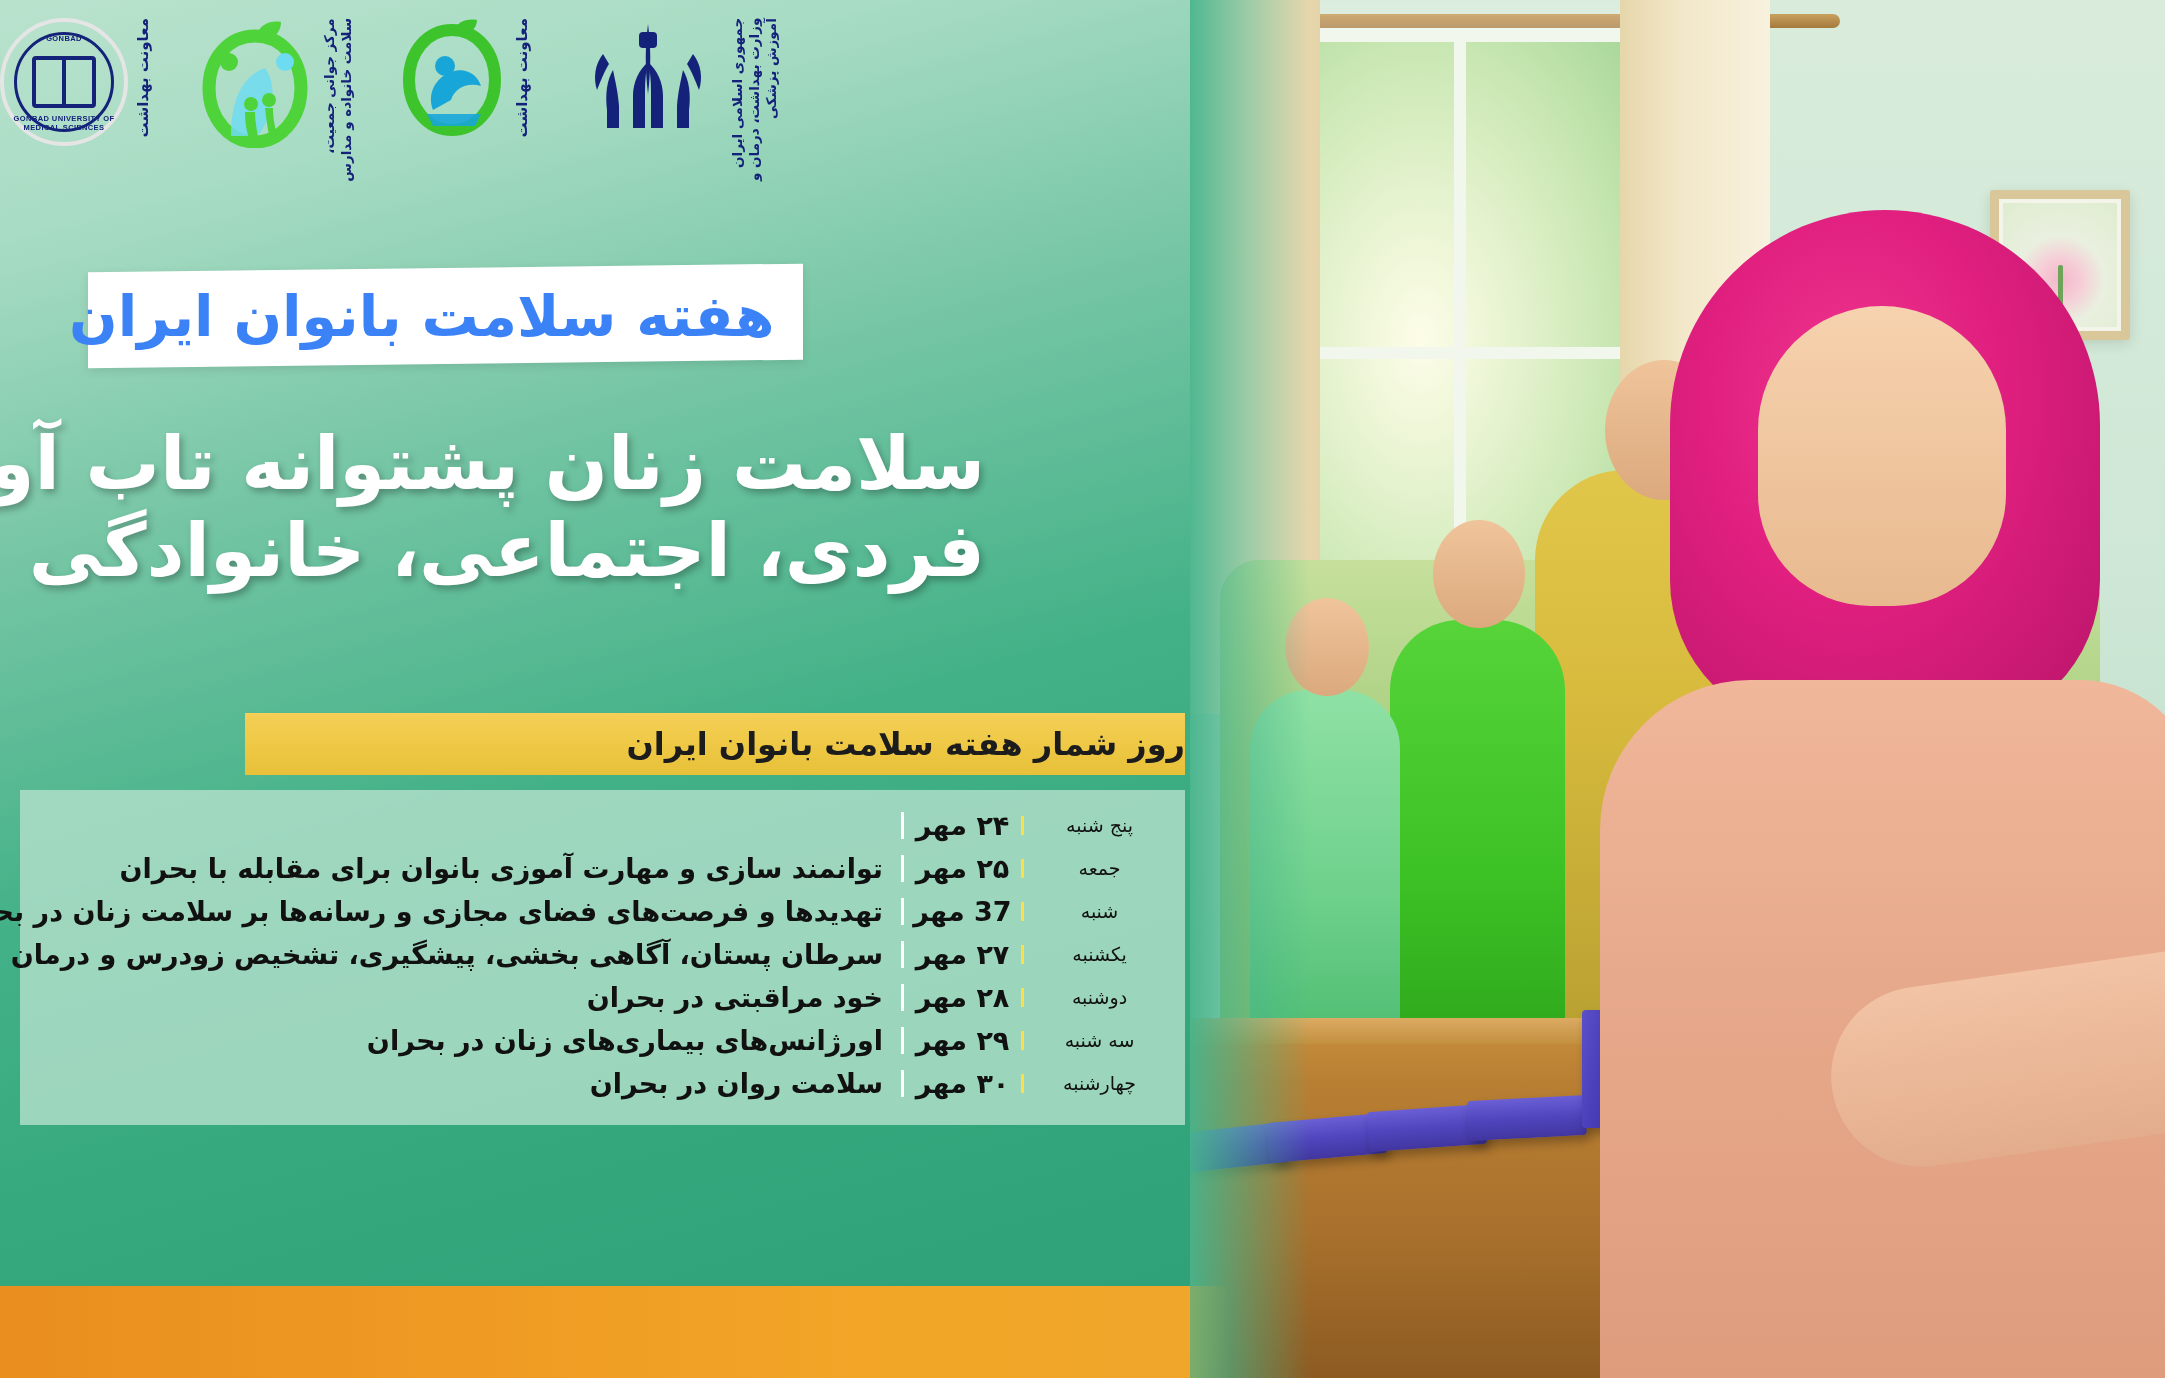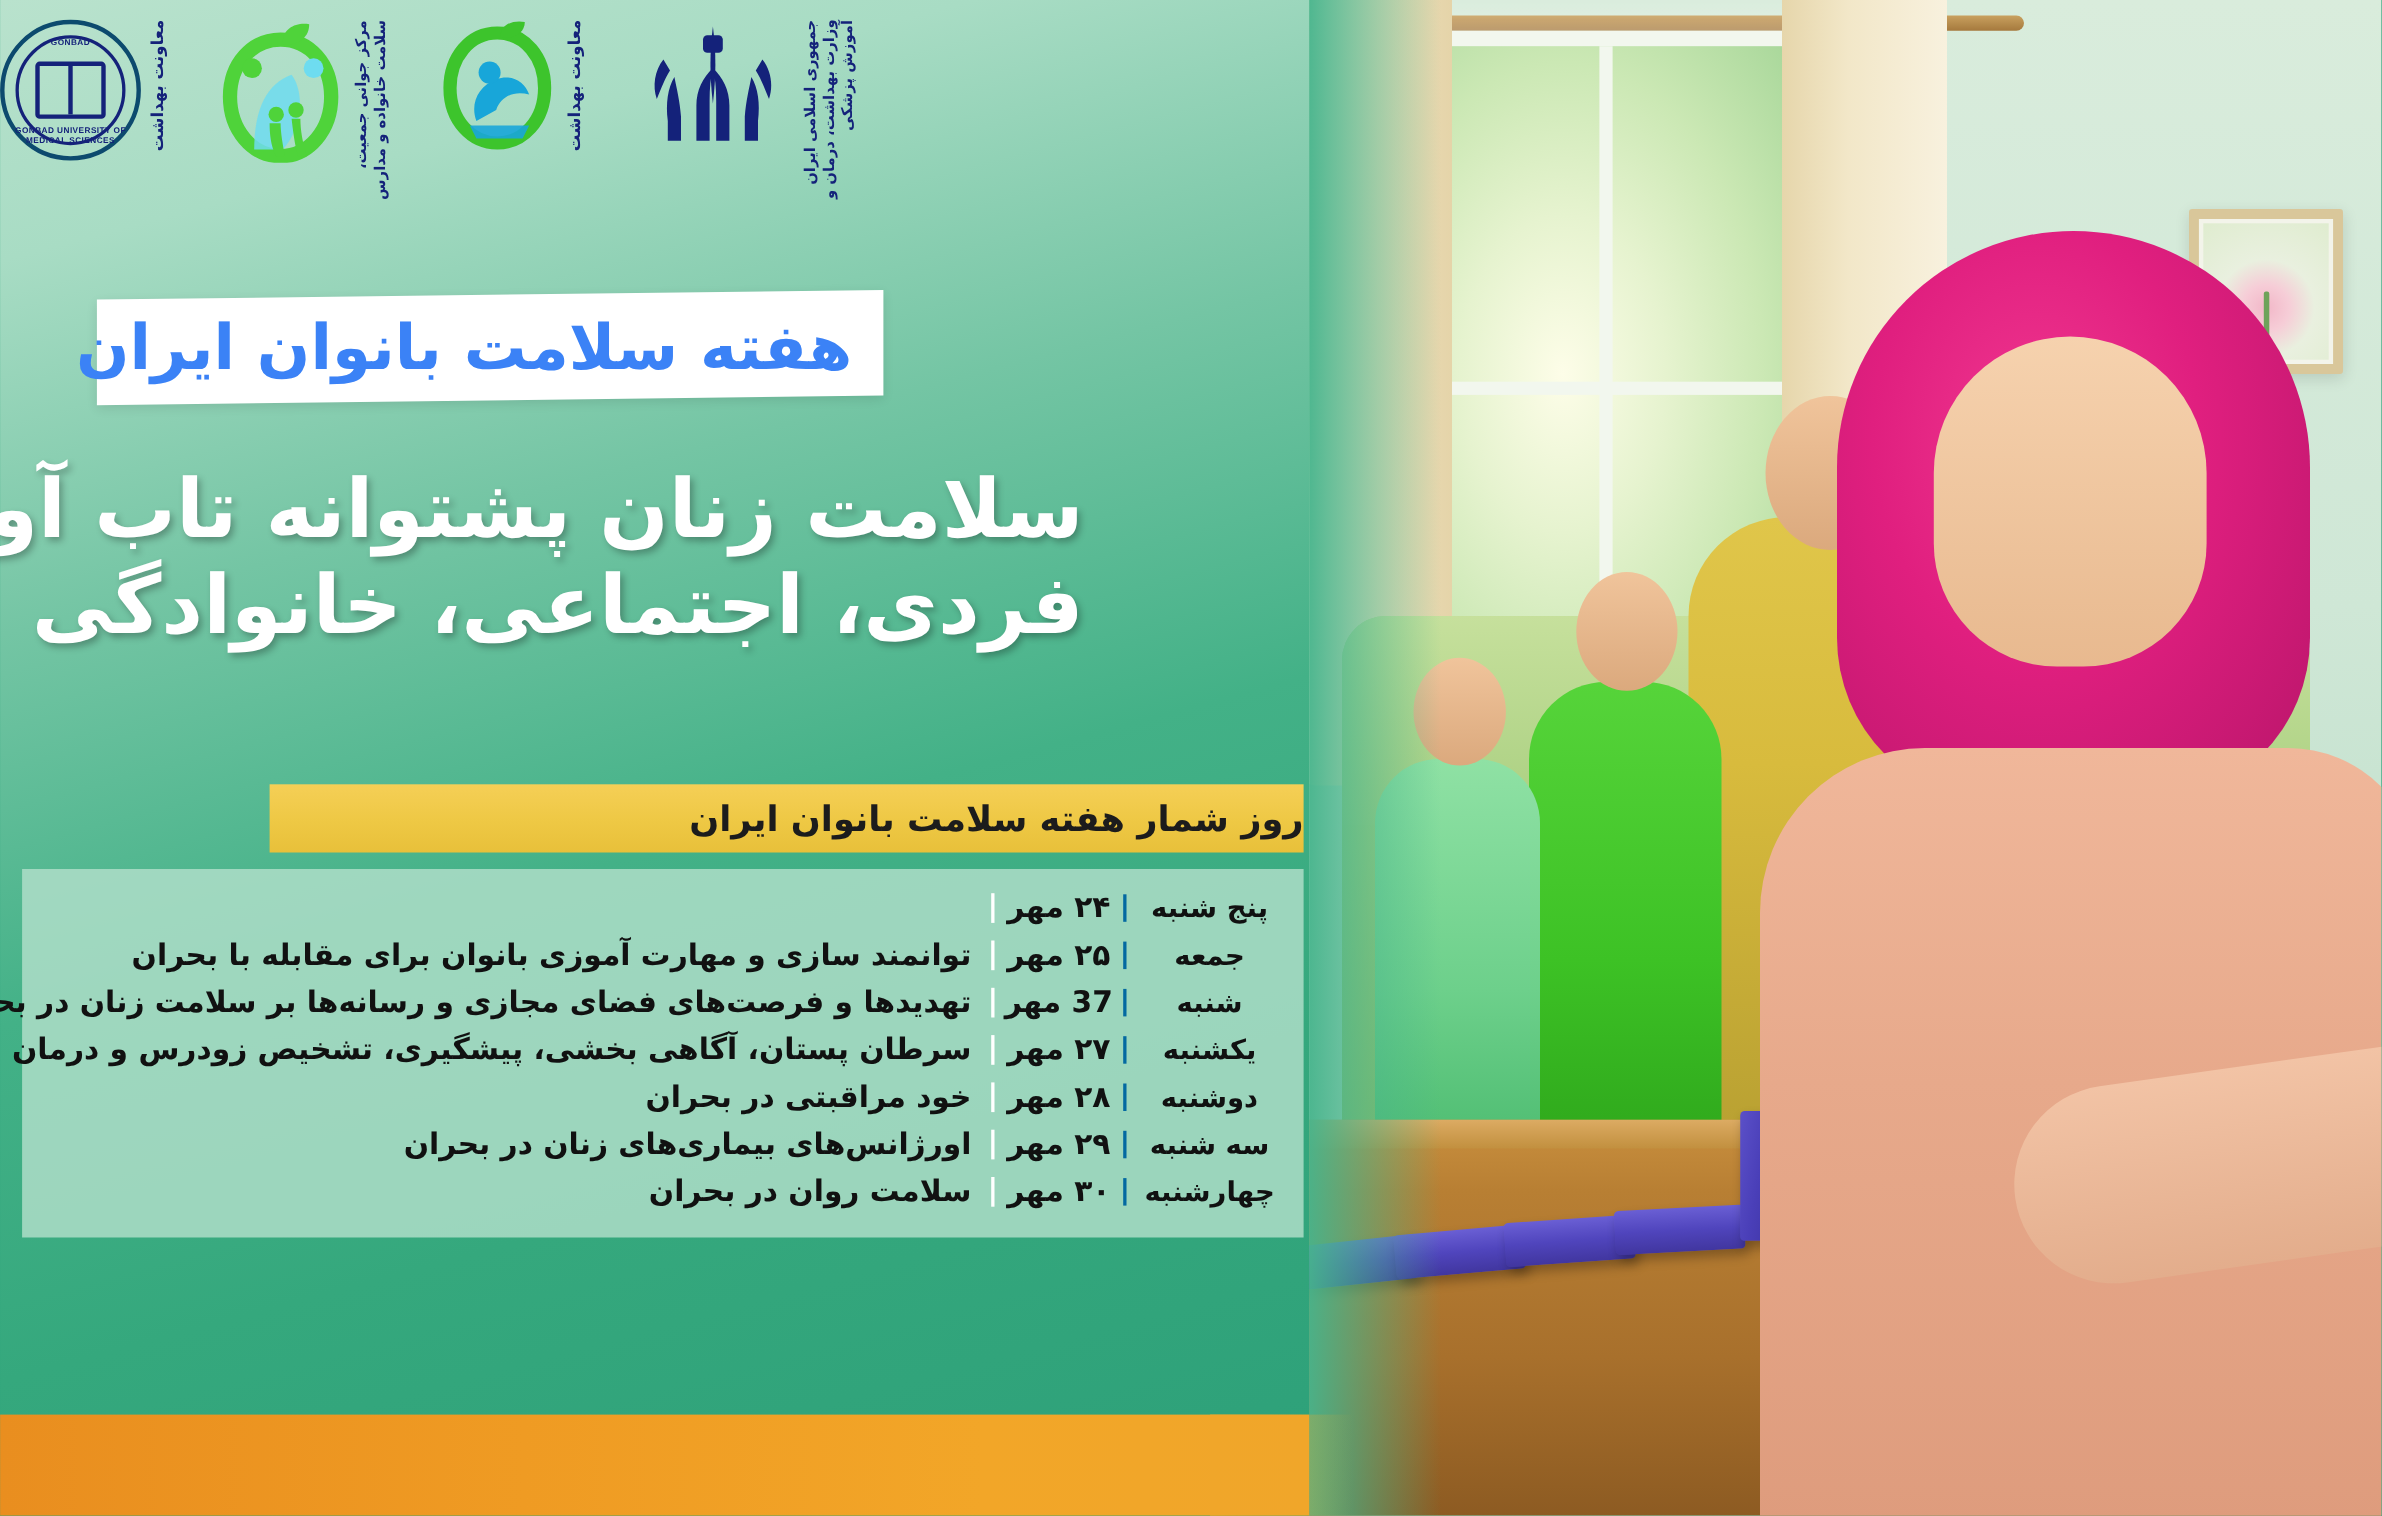--- a/index.html
+++ b/index.html
@@ -183,21 +183,21 @@
   .logo-caption {
     writing-mode: vertical-rl; transform: rotate(180deg);
     font-size:15px; font-weight:bold; color:#14227a; line-height:1.25;
     letter-spacing:0px; white-space:pre-line; text-align:right;
     max-height:170px;
   }
   .logo-caption.small { font-size:13.5px; }
 
   .seal {
     width:128px; height:128px; border-radius:50%;
-    border:4px solid #0c4a6e; position:relative; flex:none;
+    border:4px solid #e5e5e5; position:relative; flex:none;
   }
   .seal::after {
     content:""; position:absolute; inset:10px; border-radius:50%;
     border:3px solid #14227a;
   }
   .seal-book {
     position:absolute; left:50%; top:50%; width:64px; height:52px;
     transform:translate(-50%,-50%);
     border:4px solid #14227a; border-radius:4px;
   }
@@ -271,22 +271,22 @@
     background: rgba(178,223,203,0.82);
     padding:14px 18px 20px 18px;
     direction:rtl;
   }
   .row {
     display:flex; flex-direction:row; align-items:center;
     height:43px;
   }
   .c-day {
     width:146px; flex:none; text-align:center;
-    font-size:25px; font-weight:bold; color:#111111;
-    border-left:3px solid #0369a1; line-height:1;
+    font-size:19px; font-weight:normal; color:#111111;
+    border-left:3px solid #fde047; line-height:1;
     padding-left:8px;
   }
   .c-date {
     width:120px; flex:none; text-align:center;
     font-size:27px; font-weight:bold; color:#111111;
     border-left:3px solid #ffffff; line-height:1;
   }
   .c-topic {
     flex:1; text-align:right; padding-right:18px;
     font-size:27px; font-weight:bold; color:#111111;

